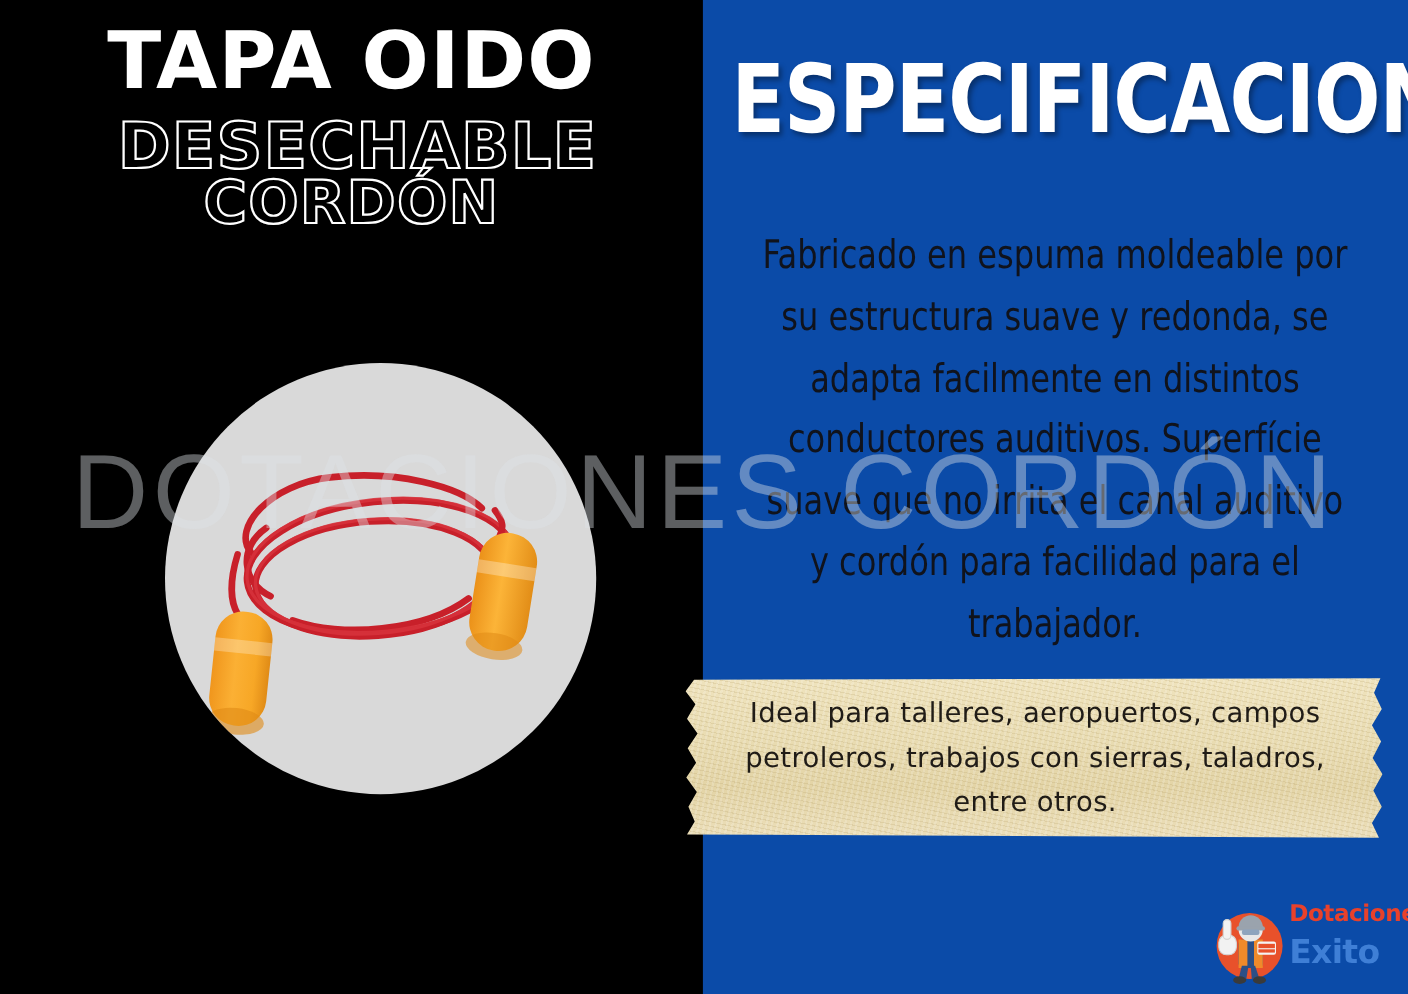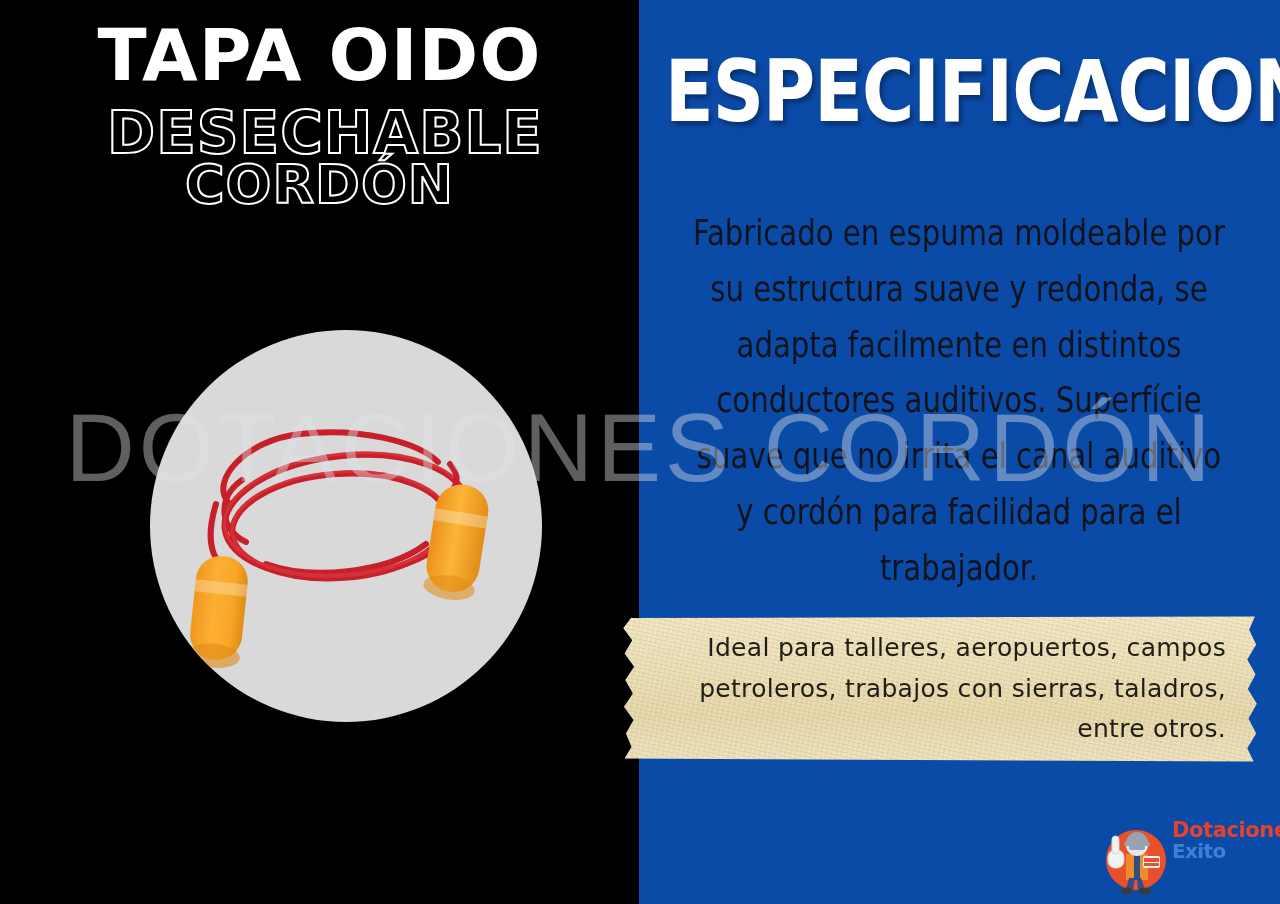--- a/index.html
+++ b/index.html
@@ -122,21 +122,21 @@
   }
   .tape-text{
     position:absolute;
     left:622px; top:624px;
     width:638px; height:130px;
     display:flex; align-items:center; justify-content:center;
     font-family:"DejaVu Sans", sans-serif;
     font-size:25px;
     line-height:1.62;
     color:#201c17;
-    text-align:right;
+    text-align:center;
     padding:0 34px;
     letter-spacing:.3px;
   }
 
   
   .watermark{
     position:absolute;
     left:0; top:393px;
     width:1280px;
     text-align:center;
@@ -159,21 +159,21 @@
   .logo-words{
     position:absolute; left:76px; top:8px; width:100px;
     font-family:"DejaVu Sans", sans-serif;
     font-weight:700;
     line-height:1;
   }
   .logo-word1{
     font-size:21px; color:#e8412b; letter-spacing:-.4px;
   }
   .logo-word2{
-    font-size:20px; color:#3f7fd6; letter-spacing:-.6px; margin-top:0;
+    font-size:30px; color:#3f7fd6; letter-spacing:-.6px; margin-top:10px;
   }
 </style>
 </head>
 <body>
 
 <div id="poster">
 
   <div class="panel-left"></div>
 
   <div class="panel-right"></div>

